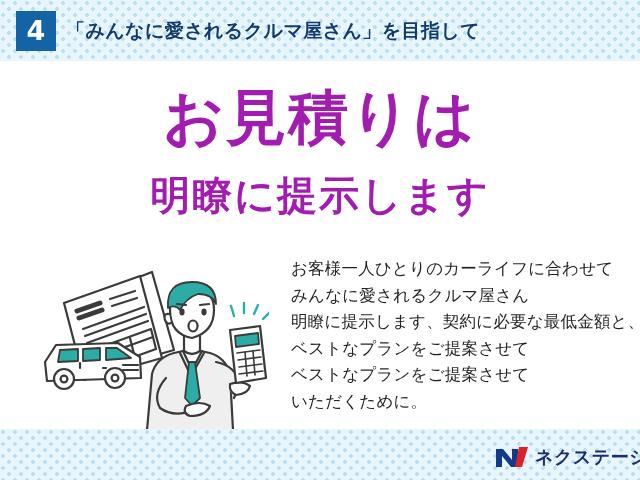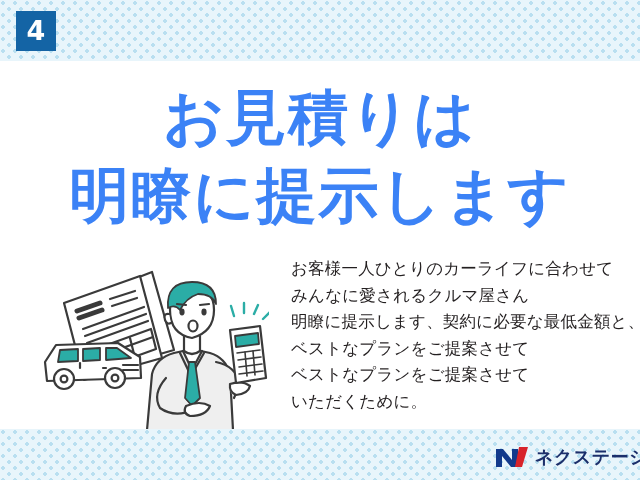--- a/index.html
+++ b/index.html
@@ -55,27 +55,27 @@
     letter-spacing: 0.4px;
     white-space: nowrap;
   }
 
   
   .headline {
     position: absolute;
     left: 0;
     width: 640px;
     text-align: center;
-    color: #3b82f6;
+    color: #a21caf;
     font-weight: bold;
     letter-spacing: 2px;
     white-space: nowrap;
   }
   #headline-1 { top: 86px;  font-size: 60px; line-height: 62px; }
-  #headline-2 { top: 164px; font-size: 60px; line-height: 62px; }
+  #headline-2 { top: 164px; font-size: 40px; line-height: 62px; }
 
   
   #body-copy {
     position: absolute;
     left: 271px;
     top: 256px;
     width: 360px;
     color: #231f20;
     font-size: 16.5px;
     line-height: 26.5px;
@@ -115,20 +115,21 @@
 </style>
 </head>
 <body>
 
 <div id="page">
 
   <div id="header-band" class="dotband"></div>
 
   <div id="number-badge">4</div>
 
+  <div id="header-title">「みんなに愛されるクルマ屋さん」を目指して</div>
 
   <div id="headline-1" class="headline">お見積りは</div>
 
   <div id="headline-2" class="headline">明瞭に提示します</div>
 
   <div id="body-copy">
     <div class="line">お客様一人ひとりのカーライフに合わせて</div>
     <div class="line">みんなに愛されるクルマ屋さん</div>
     <div class="line">明瞭に提示します、契約に必要な最低金額と、</div>
     <div class="line">ベストなプランをご提案させて</div>

